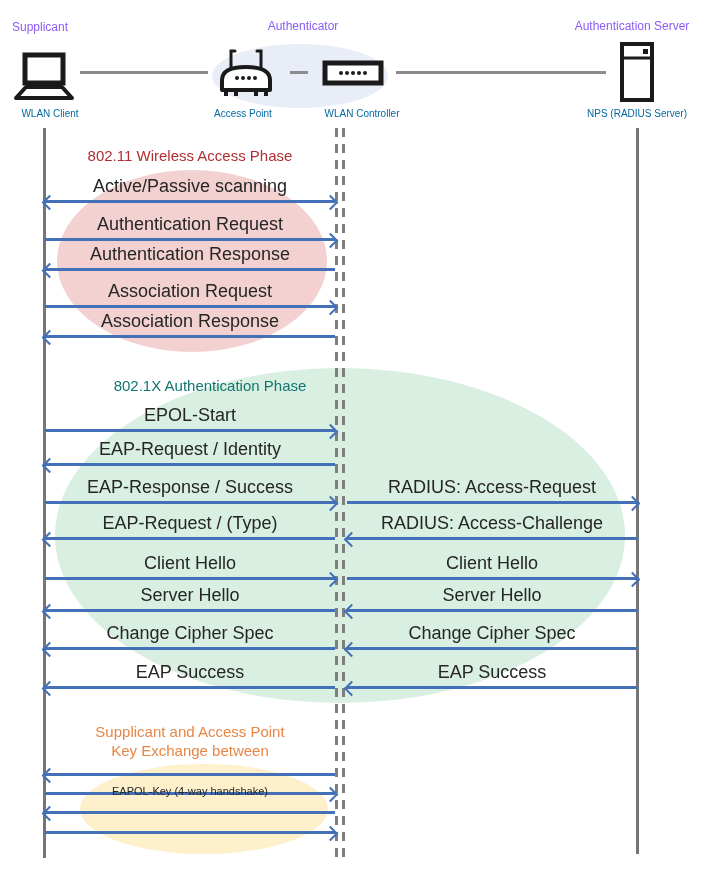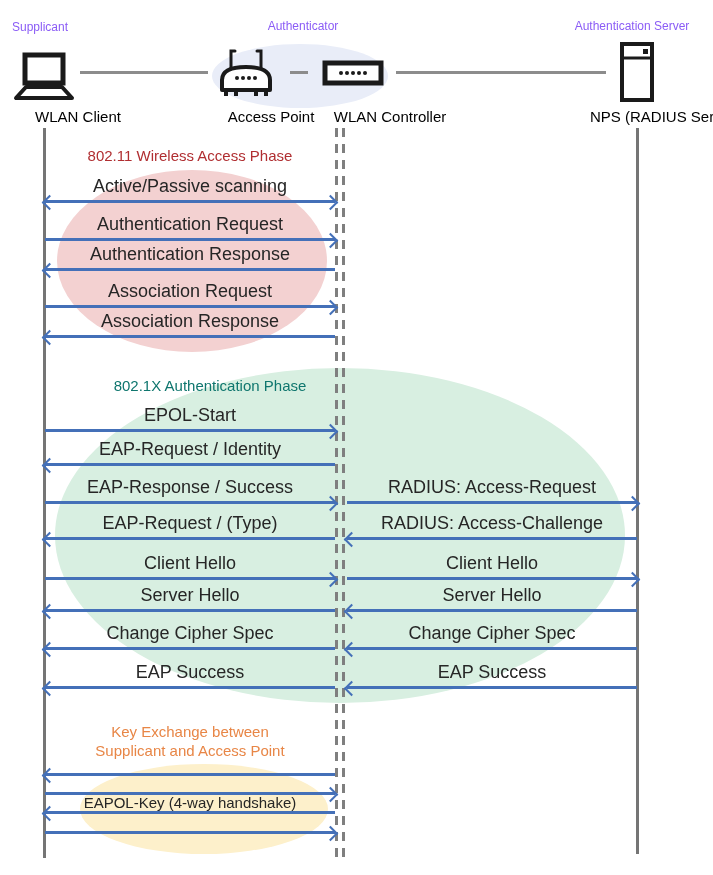--- a/index.html
+++ b/index.html
@@ -4,21 +4,21 @@
 <style>
   html,body { margin:0; padding:0; background:#ffffff; }
   #stage {
     position:relative; width:713px; height:875px; background:#ffffff;
     font-family:"Liberation Sans", sans-serif; color:#262626; overflow:hidden;
   }
   .abs { position:absolute; }
 
   
   .role-label { font-size:12px; color:#8b5cf6; white-space:nowrap; }
-  .dev-label  { font-size:15px; color:#000000; white-space:nowrap;margin-left:28px; }
+  .dev-label  { font-size:10px; color:#0369a1; white-space:nowrap; }
   .centered   { text-align:center; }
   .hline { height:3px; background:#8c8c8c; }
 
   
   .ellipse { border-radius:50%; }
   .el-blue   { background:#e9edf8; }
   .el-red    { background:#f3d1d1; }
   .el-green  { background:#d8efe1; }
   .el-yellow { background:#fdf0cb; }
 
@@ -119,22 +119,22 @@
   <div class="abs ellipse el-yellow" style="left:80px; top:764px; width:248px; height:90px;"></div>
 
   <div class="abs lifeline" style="left:43px; top:128px; height:730px;"></div>
   <div class="abs lifeline-dashed" style="left:335px; top:128px; height:730px;"></div>
   <div class="abs lifeline-dashed" style="left:342px; top:128px; height:730px;"></div>
   <div class="abs lifeline" style="left:636px; top:128px; height:726px;"></div>
 
   <div class="abs phase-title" style="left:45px; top:146px; width:290px; color:#b02e31;">802.11 Wireless Access Phase</div>
   <div class="abs phase-title" style="left:65px; top:376px; width:290px; color:#0f766e;">802.1X Authentication Phase</div>
   <div class="abs phase-title" style="left:45px; top:722px; width:290px; color:#e88646;">
+    <div>Supplicant and Access Point</div>
     <div>Key Exchange between</div>
-    <div>Supplicant and Access Point</div>
   </div>
 
   <div class="msg span-left" style="top:200px">
     <div class="mlabel">Active/Passive scanning</div>
     <div class="mline head-l head-r"></div>
   </div>
   <div class="msg span-left" style="top:238px">
     <div class="mlabel">Authentication Request</div>
     <div class="mline head-r"></div>
   </div>
@@ -182,21 +182,21 @@
     <div class="mlabel">EAP Success</div>
     <div class="mline head-l"></div>
   </div>
   <div class="msg span-left" style="top:773px">
     <div class="mline head-l"></div>
   </div>
   <div class="msg span-left" style="top:792px">
     <div class="mline head-r"></div>
   </div>
   <div class="msg span-left" style="top:811px">
-    <div class="mlabel" style="bottom:2px; font-size:15px;margin-top:38px;">EAPOL-Key (4-way handshake)</div>
+    <div class="mlabel" style="bottom:16px; font-size:11px;margin-top:38px;">EAPOL-Key (4-way handshake)</div>
     <div class="mline head-l"></div>
   </div>
   <div class="msg span-left" style="top:831px">
     <div class="mline head-r"></div>
   </div>
 
   <div class="msg span-right" style="top:501px">
     <div class="mlabel">RADIUS: Access-Request</div>
     <div class="mline head-r"></div>
   </div>

